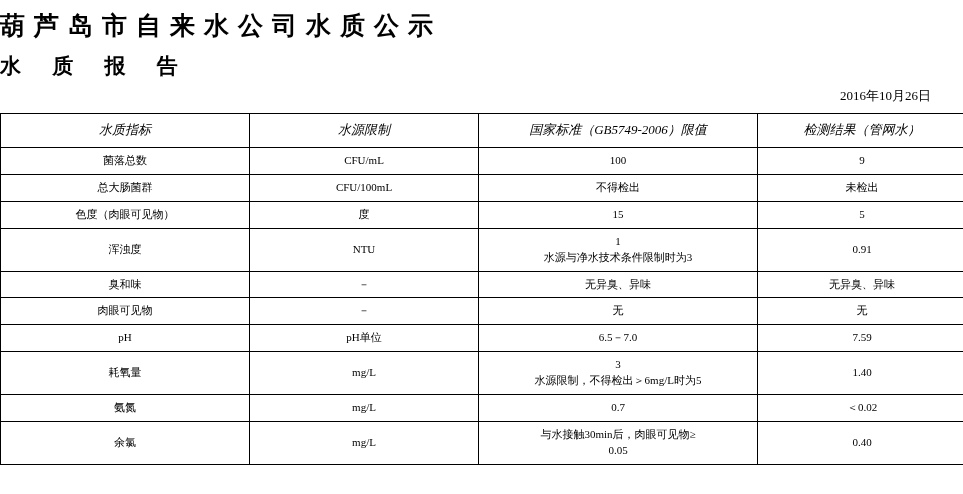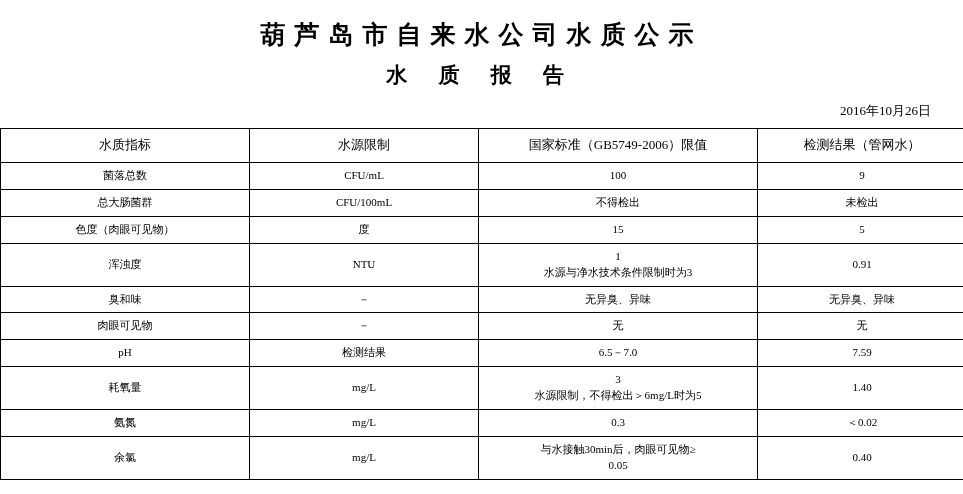--- a/index.html
+++ b/index.html
@@ -14,39 +14,38 @@
     color: #000000;
     overflow: hidden;
   }
   .page {
     position: relative;
     width: 963px;
     height: 494px;
     box-sizing: border-box;
   }
   .title-main {
-    text-align: center;
+    text-align: left;
     font-size: 25px;
     font-weight: bold;
     letter-spacing: 9px;
-    margin-top: 18px;
+    margin-top: 9px;
     font-family: "Liberation Serif", "DejaVu Serif", serif;
   }
   .title-sub {
-    text-align: center;
     font-size: 21px;
     font-weight: bold;
     letter-spacing: 13px;
     margin-top: 10px;
     font-family: "Liberation Serif", "DejaVu Serif", serif;
   }
   .date-line {
     text-align: right;
     font-size: 13px;
-    margin-top: 13px;
+    margin-top: 7px;
     padding-right: 32px;
     font-family: "Liberation Serif", "DejaVu Serif", serif;
   }
   table.report {
     border-collapse: collapse;
     margin: 8px auto 0 auto;
     width: 930px;
     table-layout: fixed;
   }
   table.report td {
@@ -54,20 +53,21 @@
     text-align: center;
     vertical-align: middle;
     font-size: 11px;
     line-height: 1.45;
     padding: 5px 4px;
     font-family: "Liberation Serif", "DejaVu Serif", serif;
   }
   table.report tr.head td {
     font-size: 13px;
     padding: 7px 4px;
+    font-style: italic;
   }
   td.col-a { width: 240px; }
   td.col-b { width: 220px; }
   td.col-c { width: 270px; }
   td.col-d { width: 200px; }
   .two-line {
     display: block;
   }
 </style>
 </head>
@@ -138,42 +138,42 @@
         <td class="col-a">肉眼可见物</td>
         <td class="col-b">－</td>
         <td class="col-c">
           <span class="two-line">无</span>
         </td>
         <td class="col-d">无</td>
       </tr>
 
       <tr>
         <td class="col-a">pH</td>
-        <td class="col-b">检测结果</td>
+        <td class="col-b">pH单位</td>
         <td class="col-c">
           <span class="two-line">6.5－7.0</span>
         </td>
         <td class="col-d">7.59</td>
       </tr>
 
       <tr>
         <td class="col-a">耗氧量</td>
         <td class="col-b">mg/L</td>
         <td class="col-c">
           <span class="two-line">3</span>
           <span class="two-line">水源限制，不得检出＞6mg/L时为5</span>
         </td>
         <td class="col-d">1.40</td>
       </tr>
 
       <tr>
         <td class="col-a">氨氮</td>
         <td class="col-b">mg/L</td>
         <td class="col-c">
-          <span class="two-line">0.3</span>
+          <span class="two-line">0.7</span>
         </td>
         <td class="col-d">＜0.02</td>
       </tr>
 
       <tr>
         <td class="col-a">余氯</td>
         <td class="col-b">mg/L</td>
         <td class="col-c">
           <span class="two-line">与水接触30min后，肉眼可见物≥</span>
           <span class="two-line">0.05</span>

